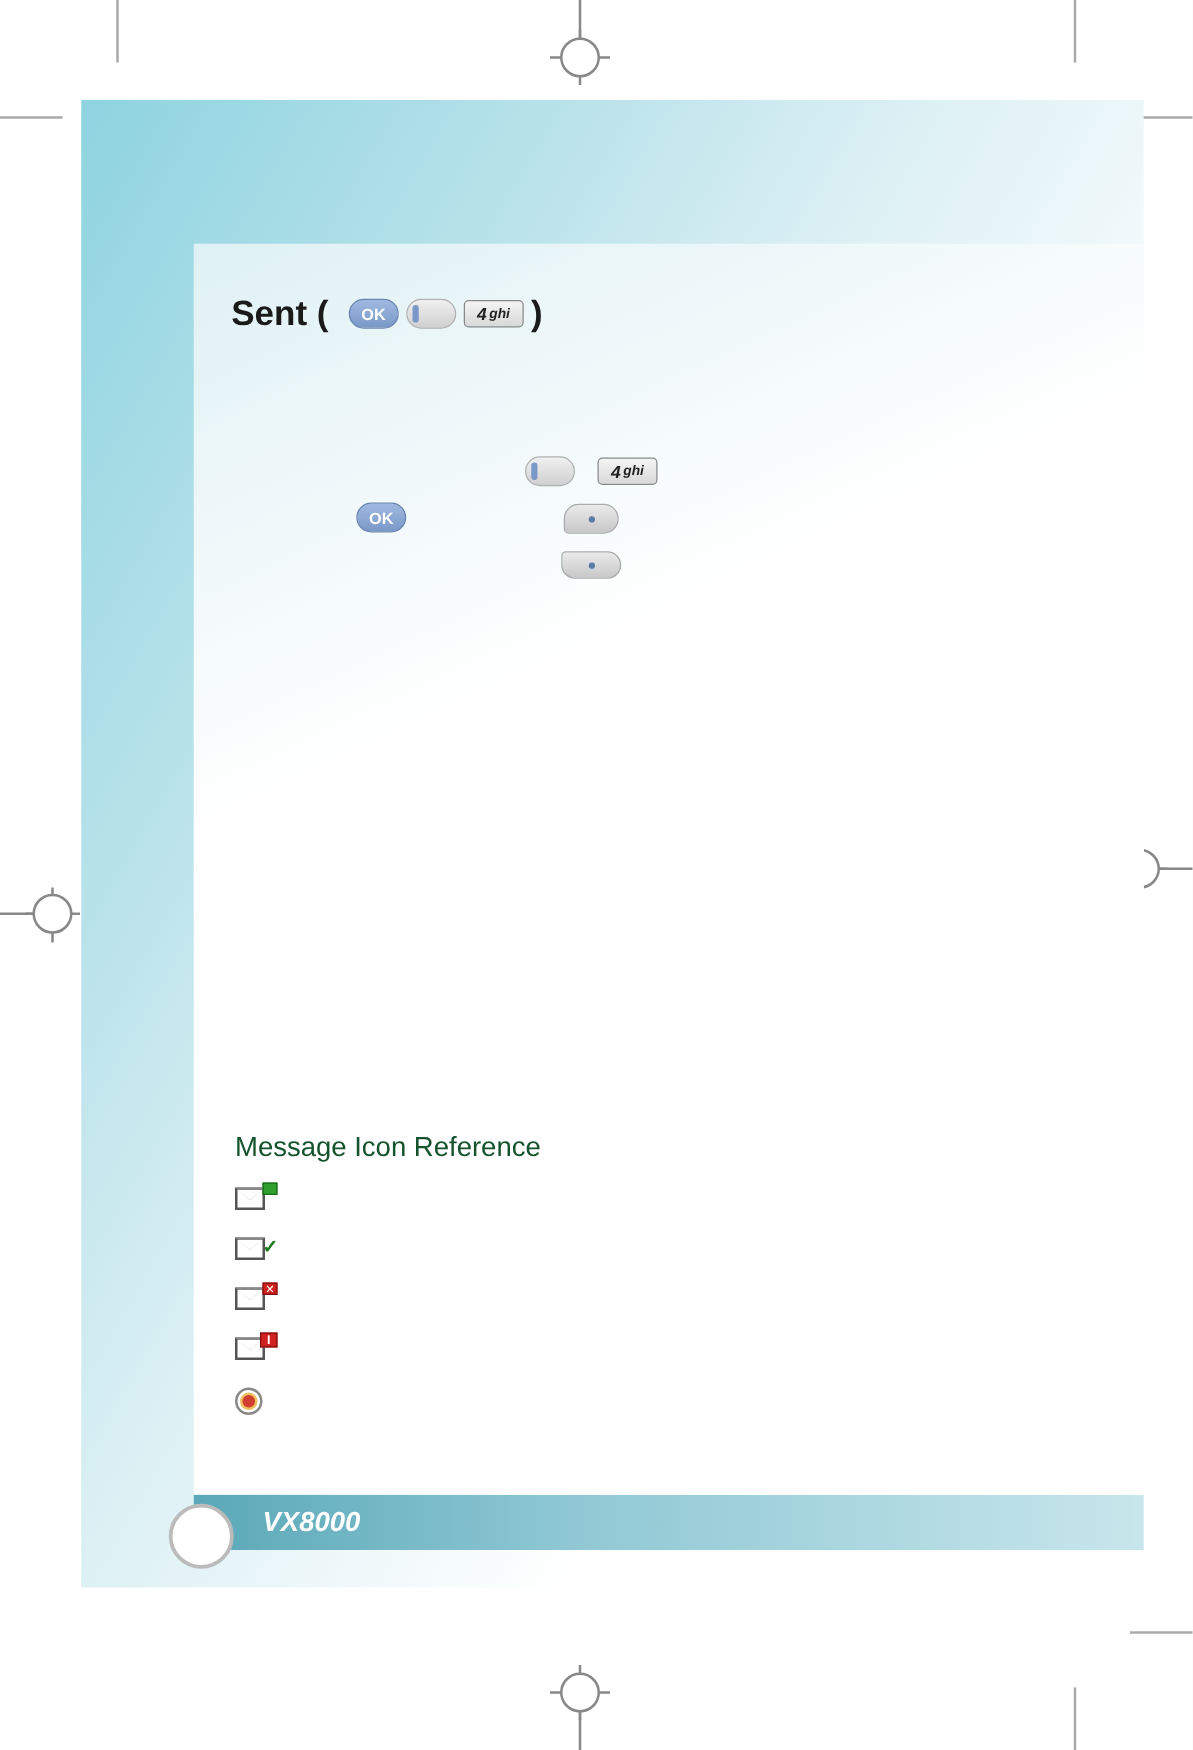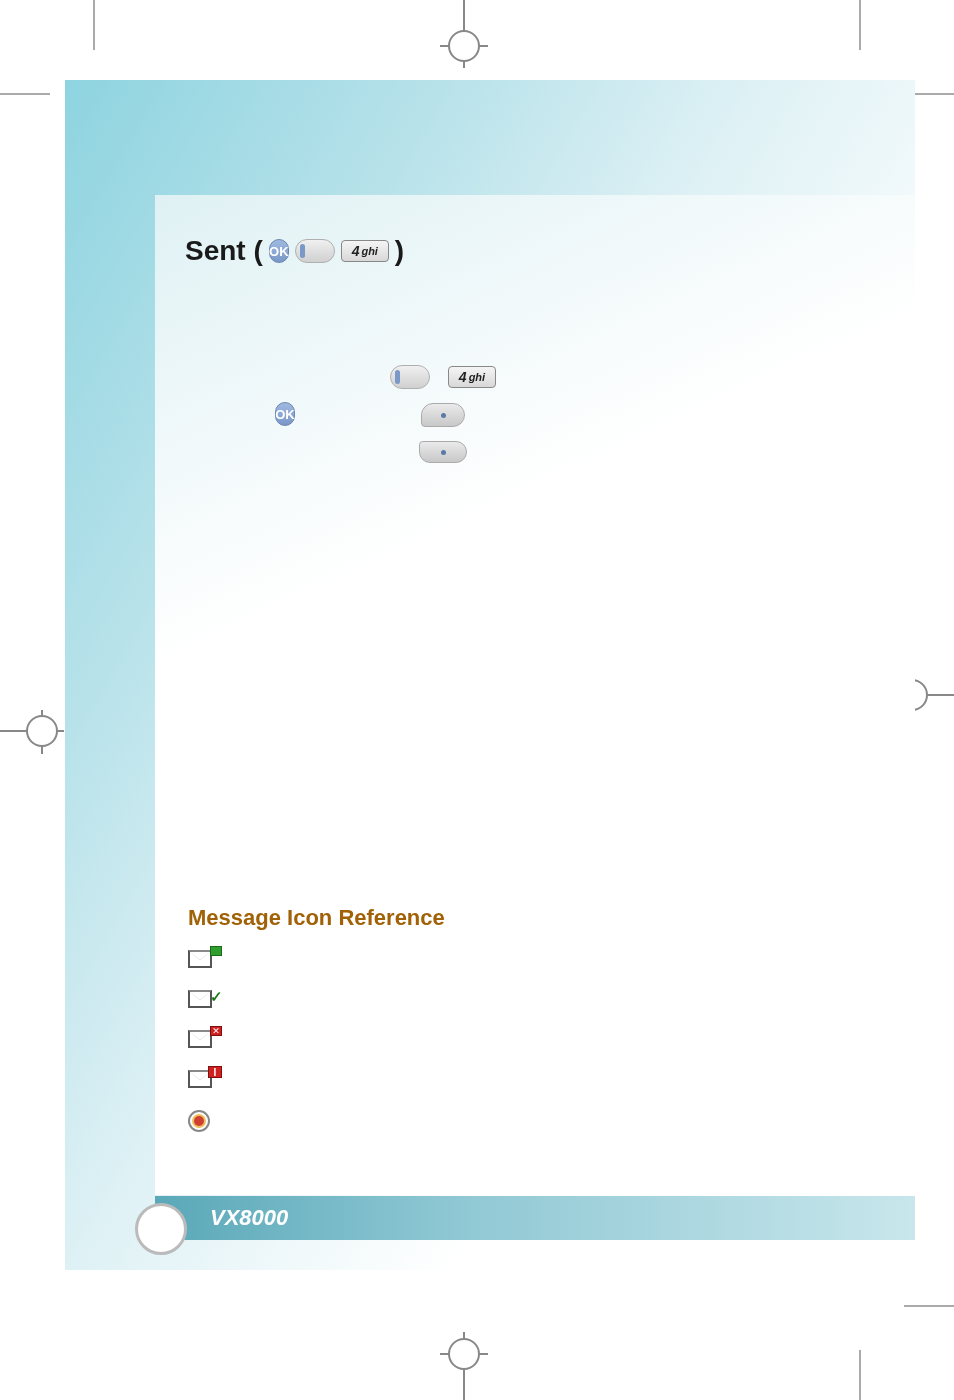--- a/index.html
+++ b/index.html
@@ -74,24 +74,25 @@
       gap: 6px;
     }
     .ok-pill {
       display: inline-flex;
       align-items: center;
       justify-content: center;
       background: linear-gradient(180deg, #9fb9e0, #7a98c8);
       color: white;
       font-size: 13px;
       font-weight: bold;
-      width: 20px;
+      width: 40px;
       height: 24px;
       border-radius: 12px;
       border: 1px solid #6a86b0;
+      margin-left: 10px;
     }
     .blank-pill {
       display: inline-flex;
       align-items: center;
       justify-content: flex-start;
       background: linear-gradient(180deg, #f0f0f0, #d0d0d0);
       width: 40px;
       height: 24px;
       border-radius: 12px;
       border: 1px solid #b0b0b0;
@@ -158,22 +159,22 @@
       border: 1px solid #aaa;
     }
     .say-bubble-l .bdot { width: 5px; height: 5px; background: #5a7aa8; border-radius: 50%; }
 
     
     .msg-ref-title {
       position: absolute;
       left: 188px;
       top: 905px;
       font-size: 22px;
-      font-weight: bold;
-      color: #a16207;
+      font-weight: normal;
+      color: #14532d;
     }
     .icon-list {
       position: absolute;
       left: 188px;
       top: 950px;
       display: flex;
       flex-direction: column;
       gap: 18px;
     }
     .msg-icon {

